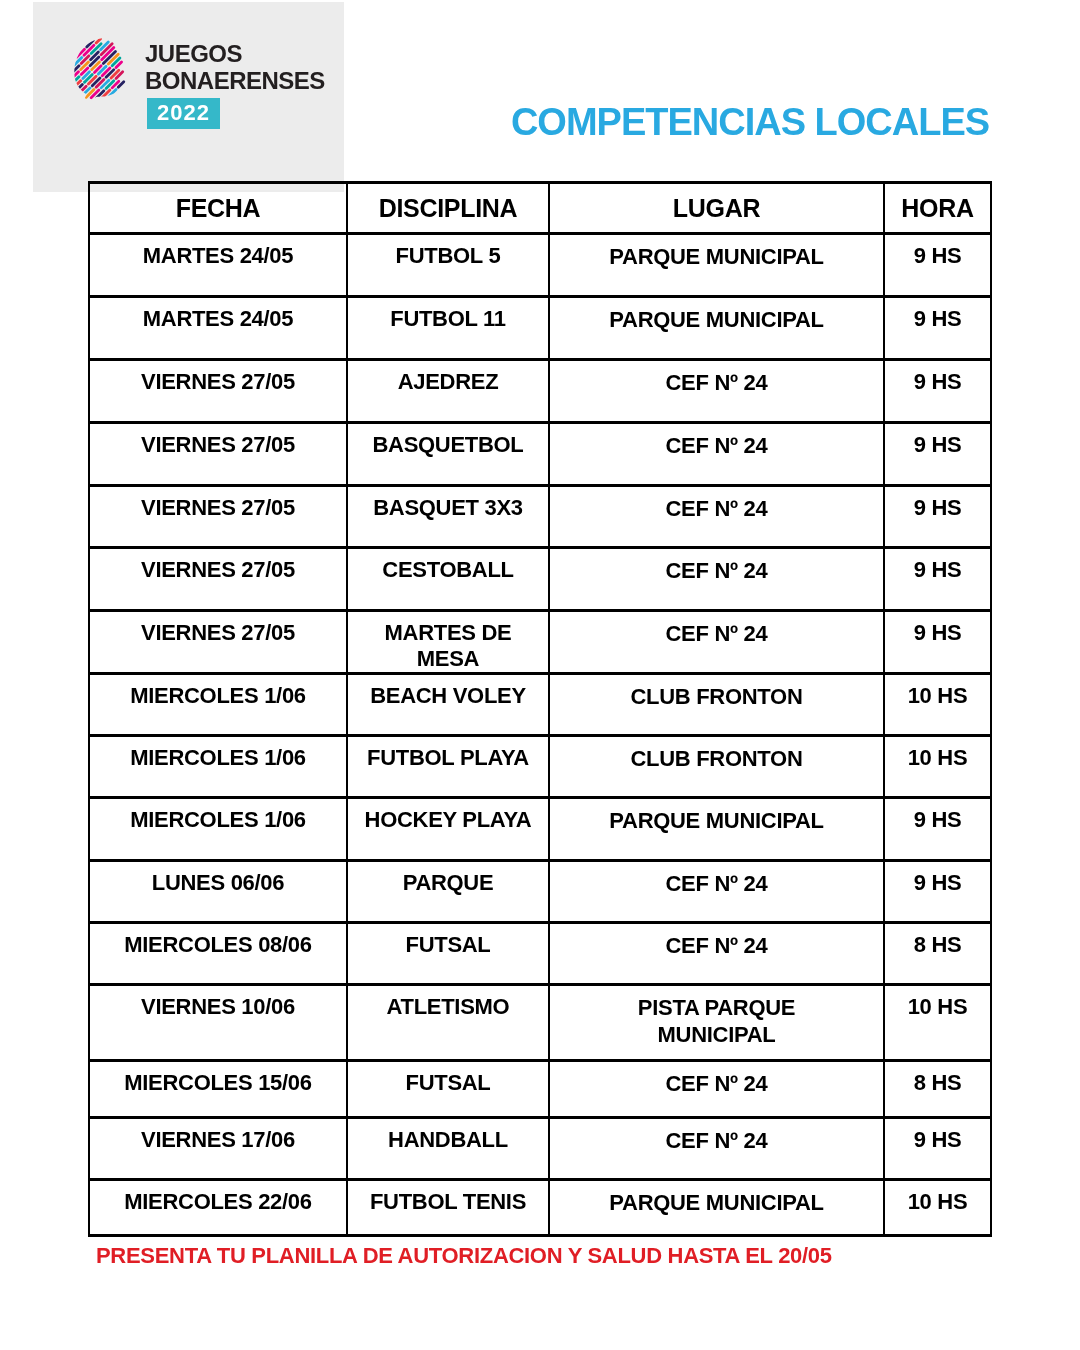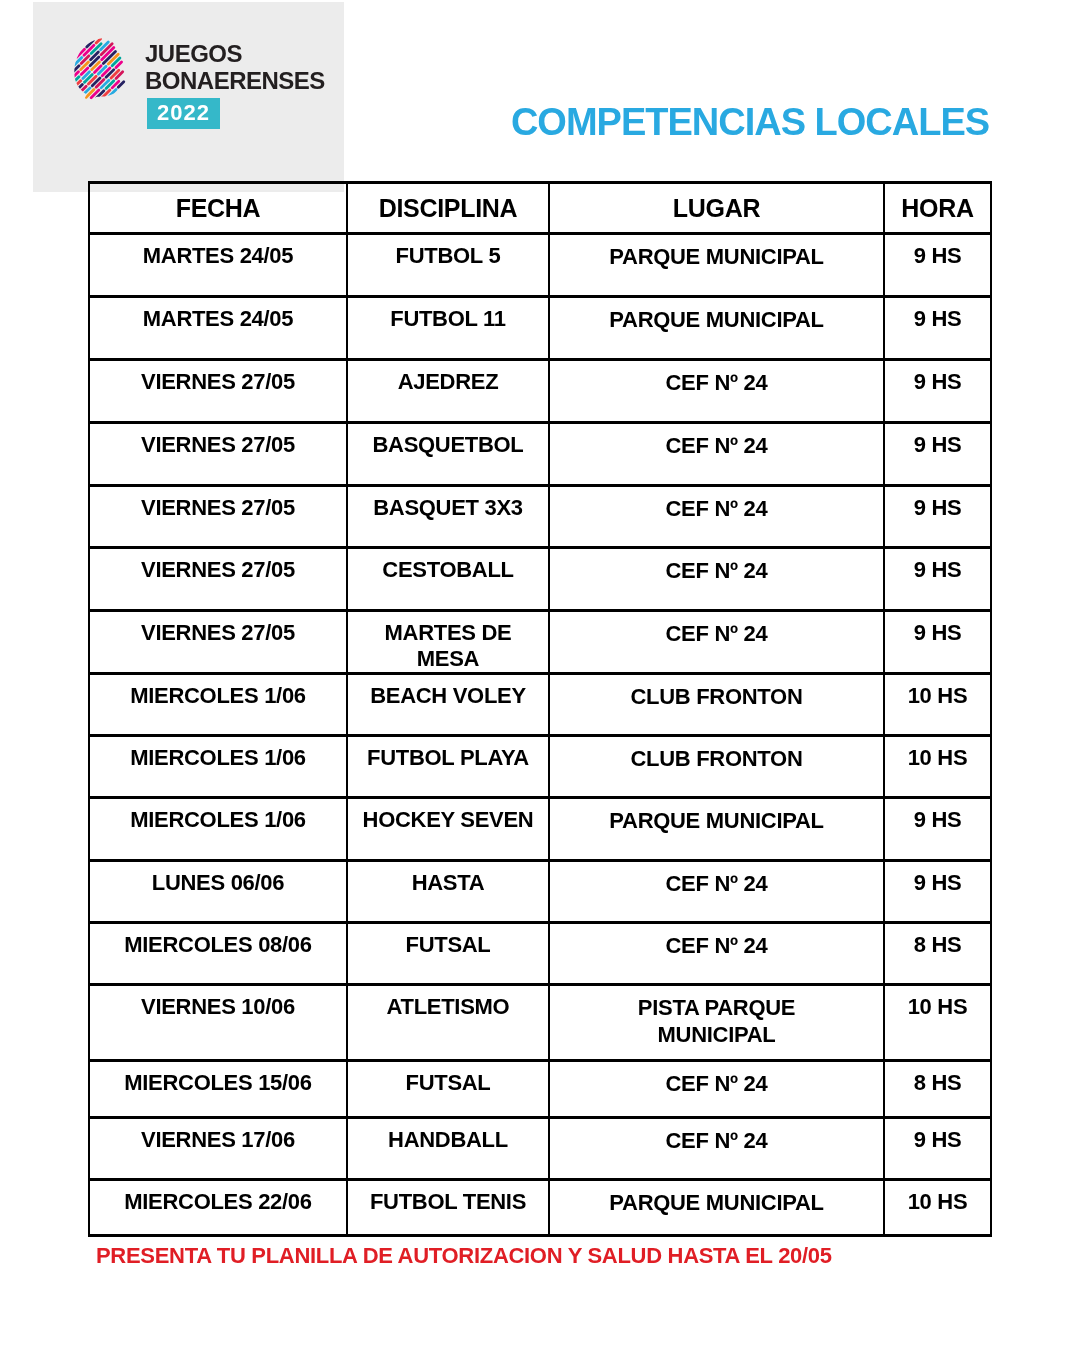--- a/index.html
+++ b/index.html
@@ -165,27 +165,27 @@
           <td class="cell-hora">10 HS</td>
         </tr>
         <tr style="height: 62px;">
           <td class="cell-fecha">MIERCOLES 1/06</td>
           <td class="cell-disciplina">FUTBOL PLAYA</td>
           <td class="cell-lugar">CLUB FRONTON</td>
           <td class="cell-hora">10 HS</td>
         </tr>
         <tr style="height: 63px;">
           <td class="cell-fecha">MIERCOLES 1/06</td>
-          <td class="cell-disciplina">HOCKEY SEVEN</td>
+          <td class="cell-disciplina">HOCKEY PLAYA</td>
           <td class="cell-lugar">PARQUE MUNICIPAL</td>
           <td class="cell-hora">9 HS</td>
         </tr>
         <tr style="height: 62px;">
           <td class="cell-fecha">LUNES 06/06</td>
-          <td class="cell-disciplina">HASTA</td>
+          <td class="cell-disciplina">PARQUE</td>
           <td class="cell-lugar">CEF Nº 24</td>
           <td class="cell-hora">9 HS</td>
         </tr>
         <tr style="height: 62px;">
           <td class="cell-fecha">MIERCOLES 08/06</td>
           <td class="cell-disciplina">FUTSAL</td>
           <td class="cell-lugar">CEF Nº 24</td>
           <td class="cell-hora">8 HS</td>
         </tr>
         <tr style="height: 76px;">

